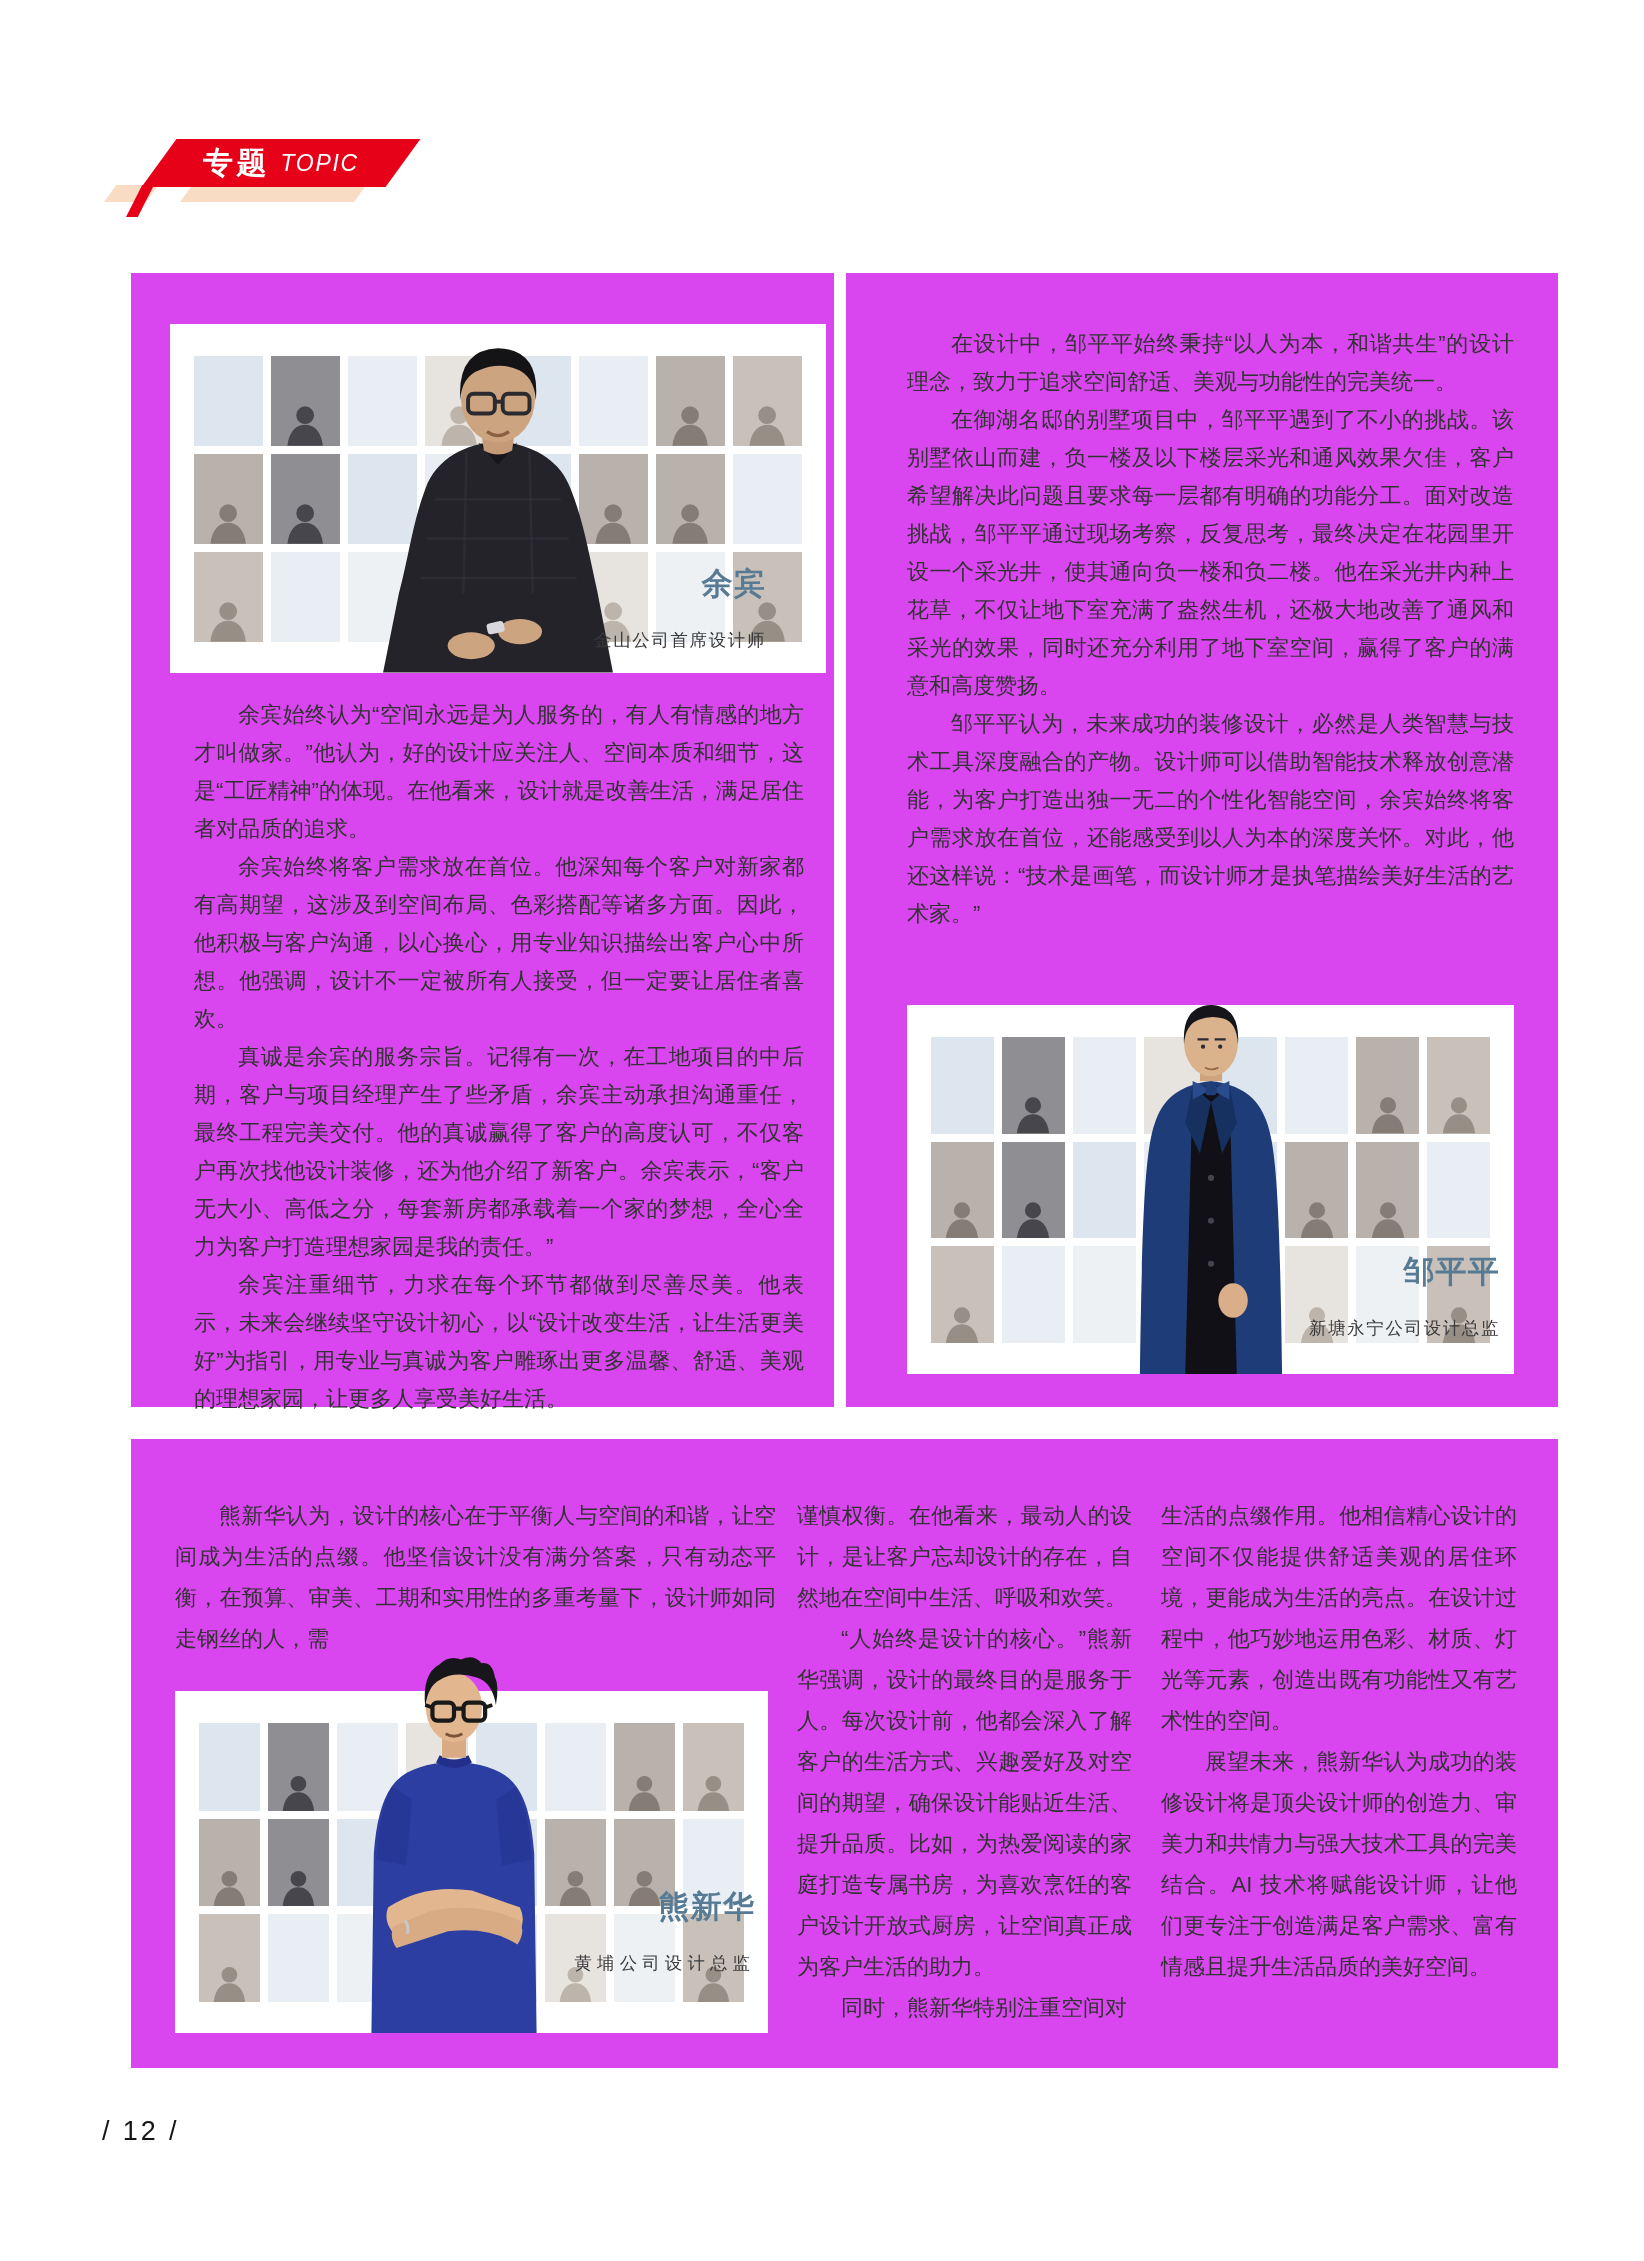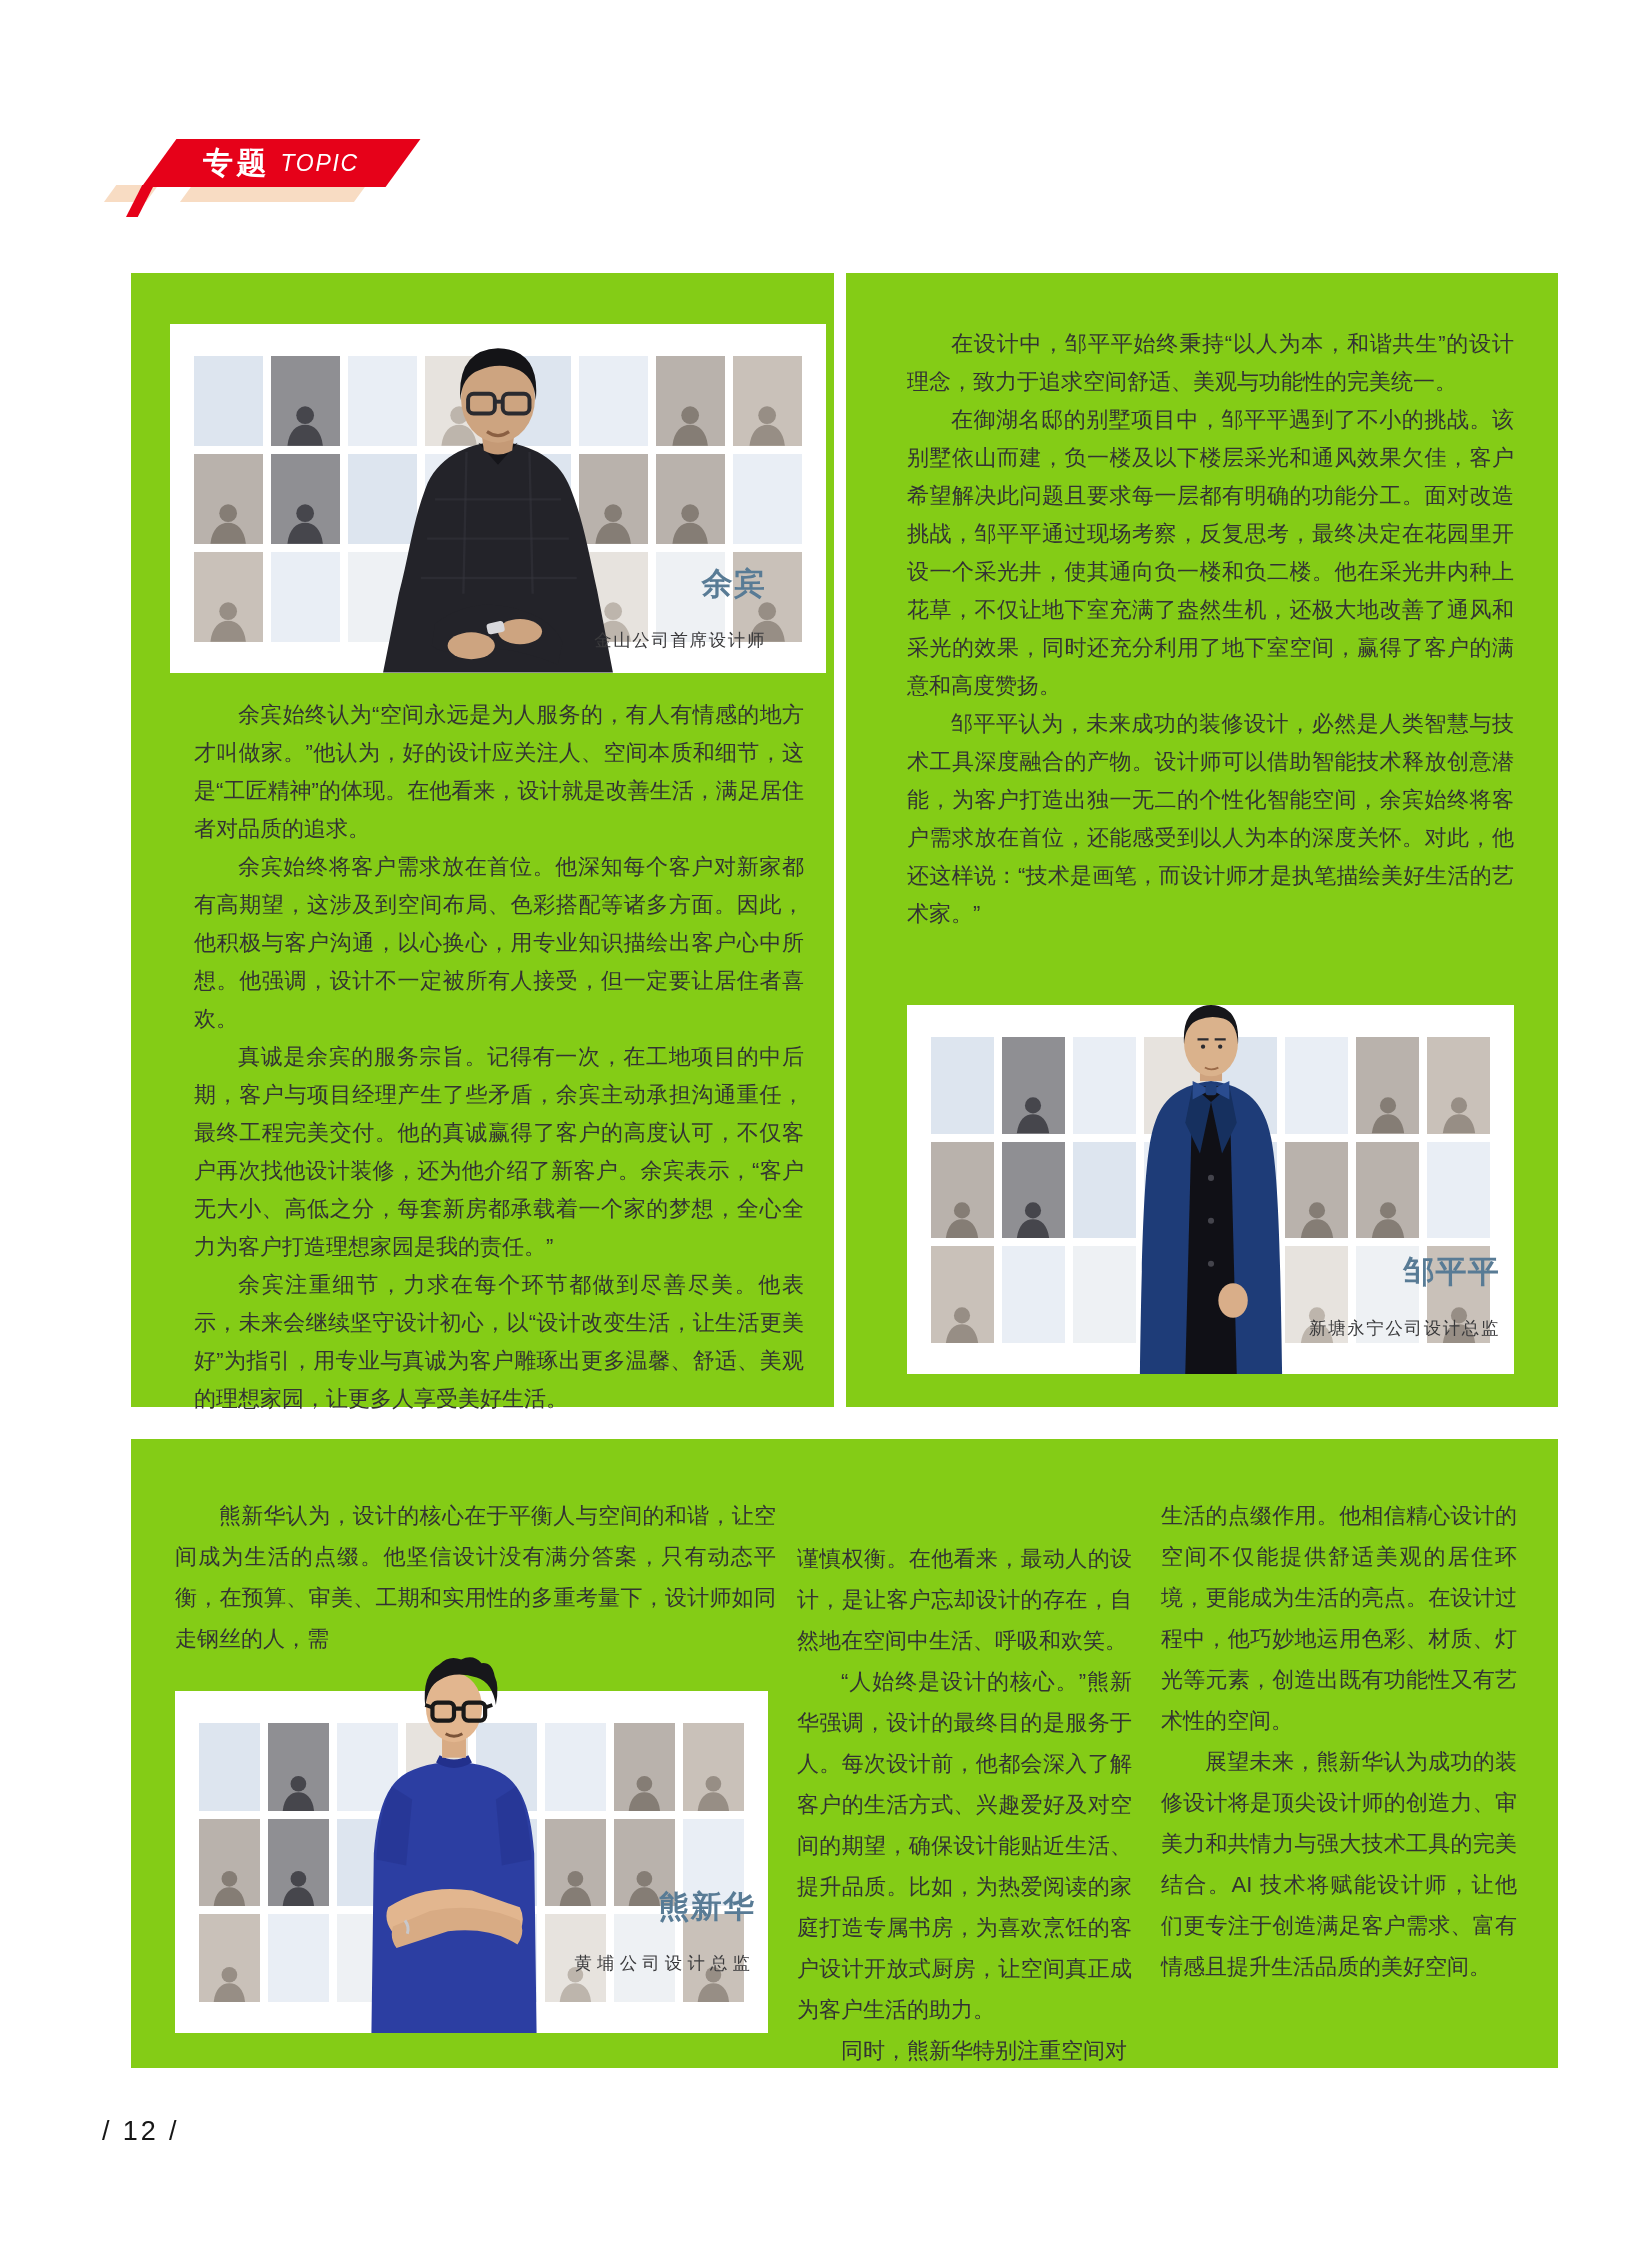--- a/index.html
+++ b/index.html
@@ -13,21 +13,21 @@
   .badge-red{position:absolute;left:159px;top:139px;width:244px;height:48px;background:#e60119;
              transform:skewX(-36deg);z-index:2;}
   .badge-inner{transform:skewX(36deg);width:100%;height:100%;display:flex;align-items:center;
                justify-content:center;gap:10.4px;}
   .badge-cn{color:#ffffff;font-size:30px;font-weight:700;letter-spacing:3.5px;}
   .badge-en{color:#ffffff;font-size:23px;font-weight:300;font-style:italic;letter-spacing:1.7px;}
   .badge-tail{position:absolute;left:126px;top:185px;width:28px;height:32px;background:#e60119;
               clip-path:polygon(58% 0,100% 0,42% 100%,0 100%);z-index:2;}
 
   
-  .panel{position:absolute;background:#84cc16;}
+  .panel{position:absolute;background:#d946ef;}
   .panel-left{left:131px;top:273px;width:703px;height:1134px;}
   .panel-right{left:846px;top:273px;width:712px;height:1134px;}
   .panel-bottom{left:131px;top:1439px;width:1427px;height:629px;}
 
   
   .photo-card{position:absolute;background:#ffffff;}
   .photo-grid{position:absolute;left:24px;right:24px;top:32px;bottom:31px;display:grid;
               grid-template-columns:repeat(8,1fr);grid-template-rows:repeat(3,1fr);gap:8px;z-index:1;}
   .grid-cell{position:relative;overflow:hidden;}
   .grid-cell svg{position:absolute;bottom:0;left:15%;width:70%;height:82%;}
@@ -46,21 +46,21 @@
   .card3 .person-title{letter-spacing:5.2px;}
 
   
   .body-text p{margin:0;font-size:22px;line-height:38px;color:#333333;text-align:justify;
                text-indent:2em;font-weight:400;}
   .panel-bottom .body-text p{line-height:41px;}
   .body-text p.cont{text-indent:0;}
   .text1{position:absolute;left:63px;top:423px;width:610px;}
   .text2{position:absolute;left:61px;top:52px;width:607px;}
   .col1{position:absolute;left:44px;top:56px;width:601px;}
-  .col2{position:absolute;left:666px;top:56px;width:335px;margin-top:43px;}
+  .col2{position:absolute;left:666px;top:56px;width:335px;}
   .col3{position:absolute;left:1030px;top:56px;width:356px;}
 
   .page-number{position:absolute;left:102px;top:2116px;font-size:27px;color:#161616;
                letter-spacing:2.9px;font-weight:300;}
 </style>
 </head>
 <body>
 
 <div class="page">
 

